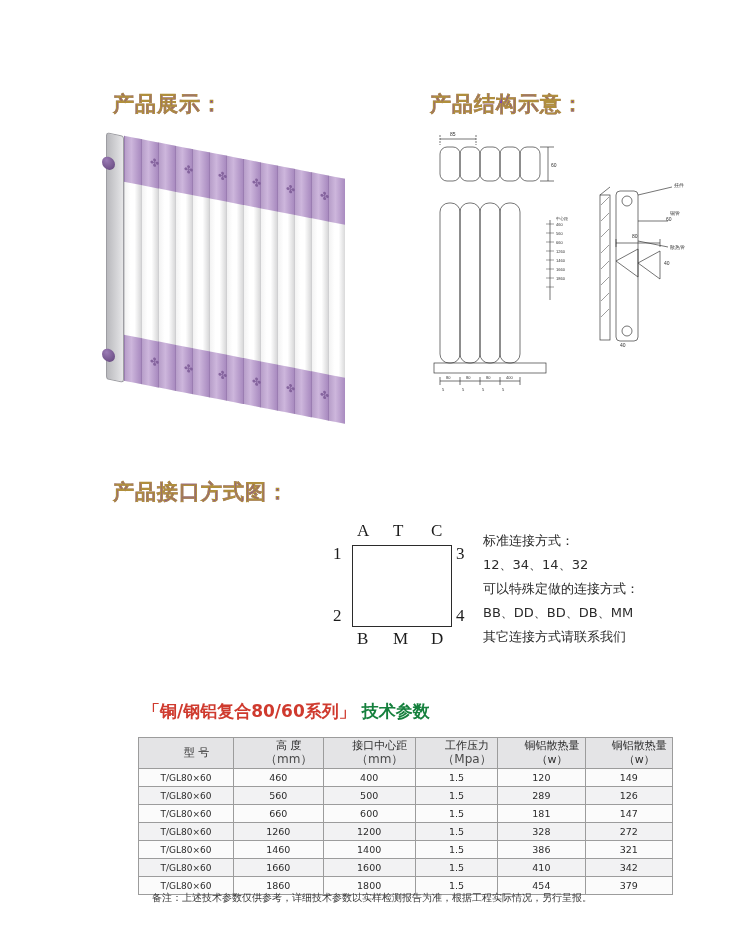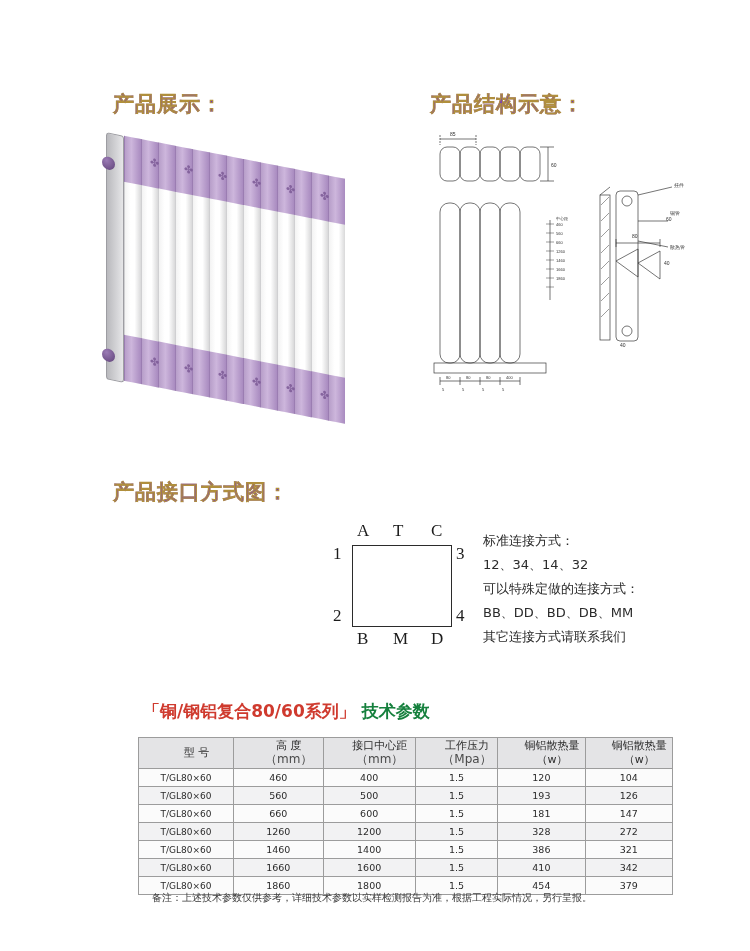--- a/index.html
+++ b/index.html
@@ -421,28 +421,28 @@
         </th>
       </tr>
     </thead>
     <tbody>
       <tr>
         <td class="model">T/GL80×60</td>
         <td>460</td>
         <td>400</td>
         <td>1.5</td>
         <td>120</td>
-        <td>104</td>
+        <td>149</td>
       </tr>
       <tr>
         <td class="model">T/GL80×60</td>
         <td>560</td>
         <td>500</td>
         <td>1.5</td>
-        <td>193</td>
+        <td>289</td>
         <td>126</td>
       </tr>
       <tr>
         <td class="model">T/GL80×60</td>
         <td>660</td>
         <td>600</td>
         <td>1.5</td>
         <td>181</td>
         <td>147</td>
       </tr>

